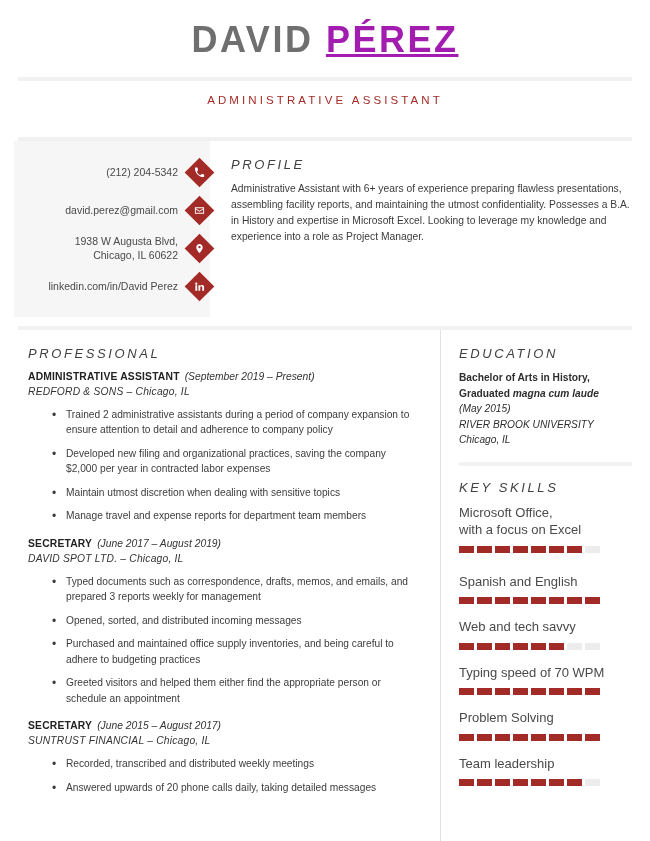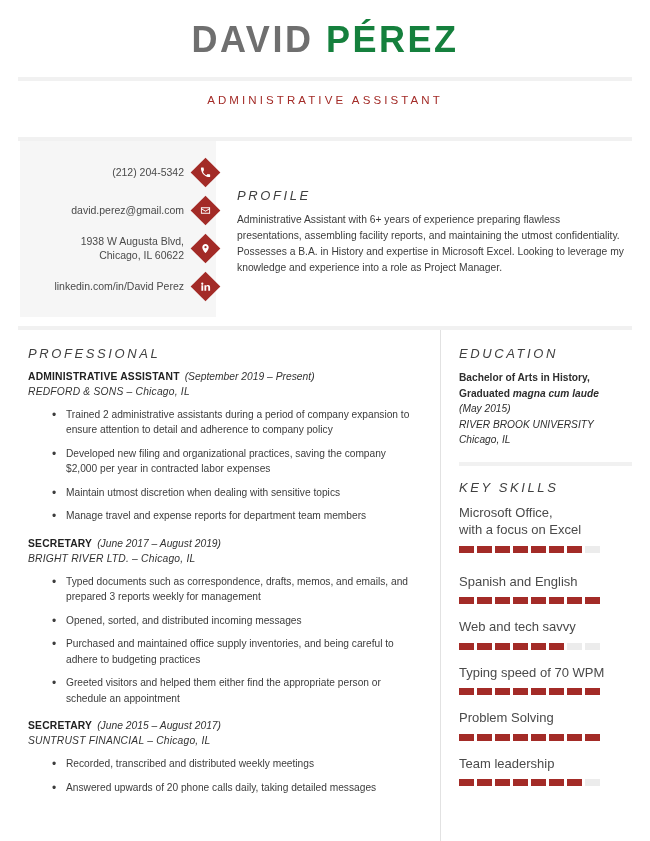--- a/index.html
+++ b/index.html
@@ -22,21 +22,21 @@
     text-align: center;
   }
   .name {
     font-size: 36px;
     font-weight: bold;
     letter-spacing: 2.5px;
     line-height: 1;
     margin: 0;
   }
   .name .first { color: #6f6f6f; }
-  .name .last  { color: #15803d; }
+  .name .last  { color: #a21caf; text-decoration: underline; }
 
   .rule {
     height: 4px;
     background: #f1f1f1;
     margin: 19px 18px 0 18px;
   }
   .title-band {
     text-align: center;
     padding: 13px 0 12px 0;
   }
@@ -44,22 +44,22 @@
     color: #a32b27;
     font-size: 11.5px;
     letter-spacing: 3.1px;
     font-weight: normal;
     margin: 0;
   }
 
   
   .toprow {
     display: flex;
-    margin: 0 20px;
-    align-items: center;
+    margin: 0 14px;
+    align-items: flex-start;
     position: relative;
   }
   .contact {
     width: 196px;
     background: #f6f6f6;
     padding: 14px 26px 14px 10px;
     box-sizing: border-box;
     position: relative;
   }
   .contact-item {
@@ -314,21 +314,21 @@
         <li>Developed new filing and organizational practices, saving the company $2,000 per year in contracted labor expenses</li>
         <li>Maintain utmost discretion when dealing with sensitive topics</li>
         <li>Manage travel and expense reports for department team members</li>
       </ul>
     </div>
 
     <div class="job">
       <div class="job-line1">
         <span class="job-role">SECRETARY</span><span class="job-dates">(June 2017 – August 2019)</span>
       </div>
-      <div class="job-company">BRIGHT RIVER LTD. – Chicago, IL</div>
+      <div class="job-company">DAVID SPOT LTD. – Chicago, IL</div>
       <ul class="bullets">
         <li>Typed documents such as correspondence, drafts, memos, and emails, and prepared 3 reports weekly for management</li>
         <li>Opened, sorted, and distributed incoming messages</li>
         <li>Purchased and maintained office supply inventories, and being careful to adhere to budgeting practices</li>
         <li>Greeted visitors and helped them either find the appropriate person or schedule an appointment</li>
       </ul>
     </div>
 
     <div class="job">
       <div class="job-line1">

